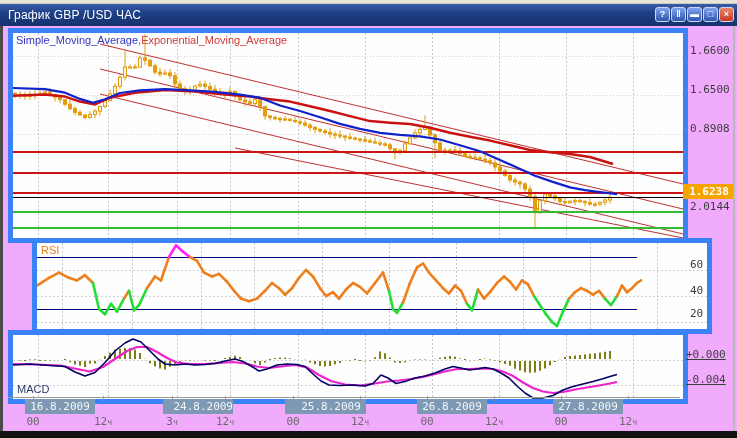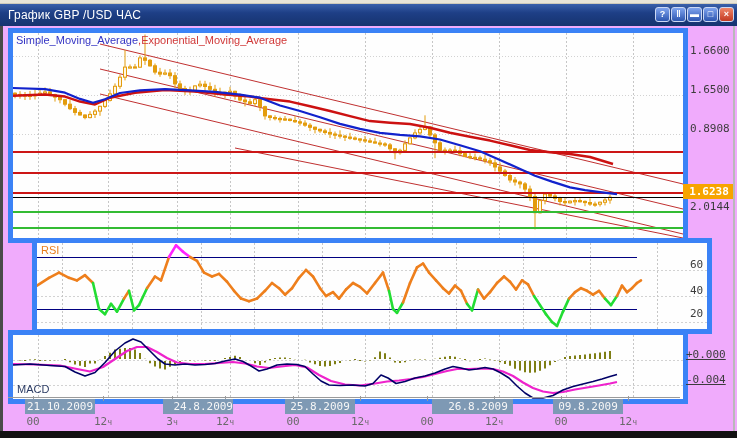--- a/index.html
+++ b/index.html
@@ -604,25 +604,25 @@
   <div class="axstub" style="left: 25px;"></div>
       <div class="axstub" style="left: 95px;"></div>
       <div class="axstub" style="left: 164px;"></div>
       <div class="axstub" style="left: 217px;"></div>
       <div class="axstub" style="left: 285px;"></div>
       <div class="axstub" style="left: 352px;"></div>
       <div class="axstub" style="left: 419px;"></div>
       <div class="axstub" style="left: 486px;"></div>
       <div class="axstub" style="left: 553px;"></div>
       <div class="axstub" style="left: 620px;"></div>
-      <div class="datebox" style="left: 17px;">21.10.2009</div>
+      <div class="datebox" style="left: 17px;">16.8.2009</div>
       <div class="datebox" style="left: 155px; text-align: right;">24.8.2009</div>
-      <div class="datebox" style="left: 277px;">25.8.2009</div>
-      <div class="datebox" style="left: 424px; padding-left: 11px;">26.8.2009</div>
-      <div class="datebox" style="left: 545px;">09.8.2009</div>
+      <div class="datebox" style="left: 277px; padding-left: 11px;">25.8.2009</div>
+      <div class="datebox" style="left: 409px;">26.8.2009</div>
+      <div class="datebox" style="left: 545px;">27.8.2009</div>
       <div class="tick" style="left: 25px;">00</div>
       <div class="tick" style="left: 95px;"><span>12</span><span class="h">ч</span></div>
       <div class="tick" style="left: 164px;"><span>3</span><span class="h">ч</span></div>
       <div class="tick" style="left: 217px;"><span>12</span><span class="h">ч</span></div>
       <div class="tick" style="left: 285px;">00</div>
       <div class="tick" style="left: 352px;"><span>12</span><span class="h">ч</span></div>
       <div class="tick" style="left: 419px;">00</div>
       <div class="tick" style="left: 486px;"><span>12</span><span class="h">ч</span></div>
       <div class="tick" style="left: 553px;">00</div>
       <div class="tick" style="left: 620px;"><span>12</span><span class="h">ч</span></div>

